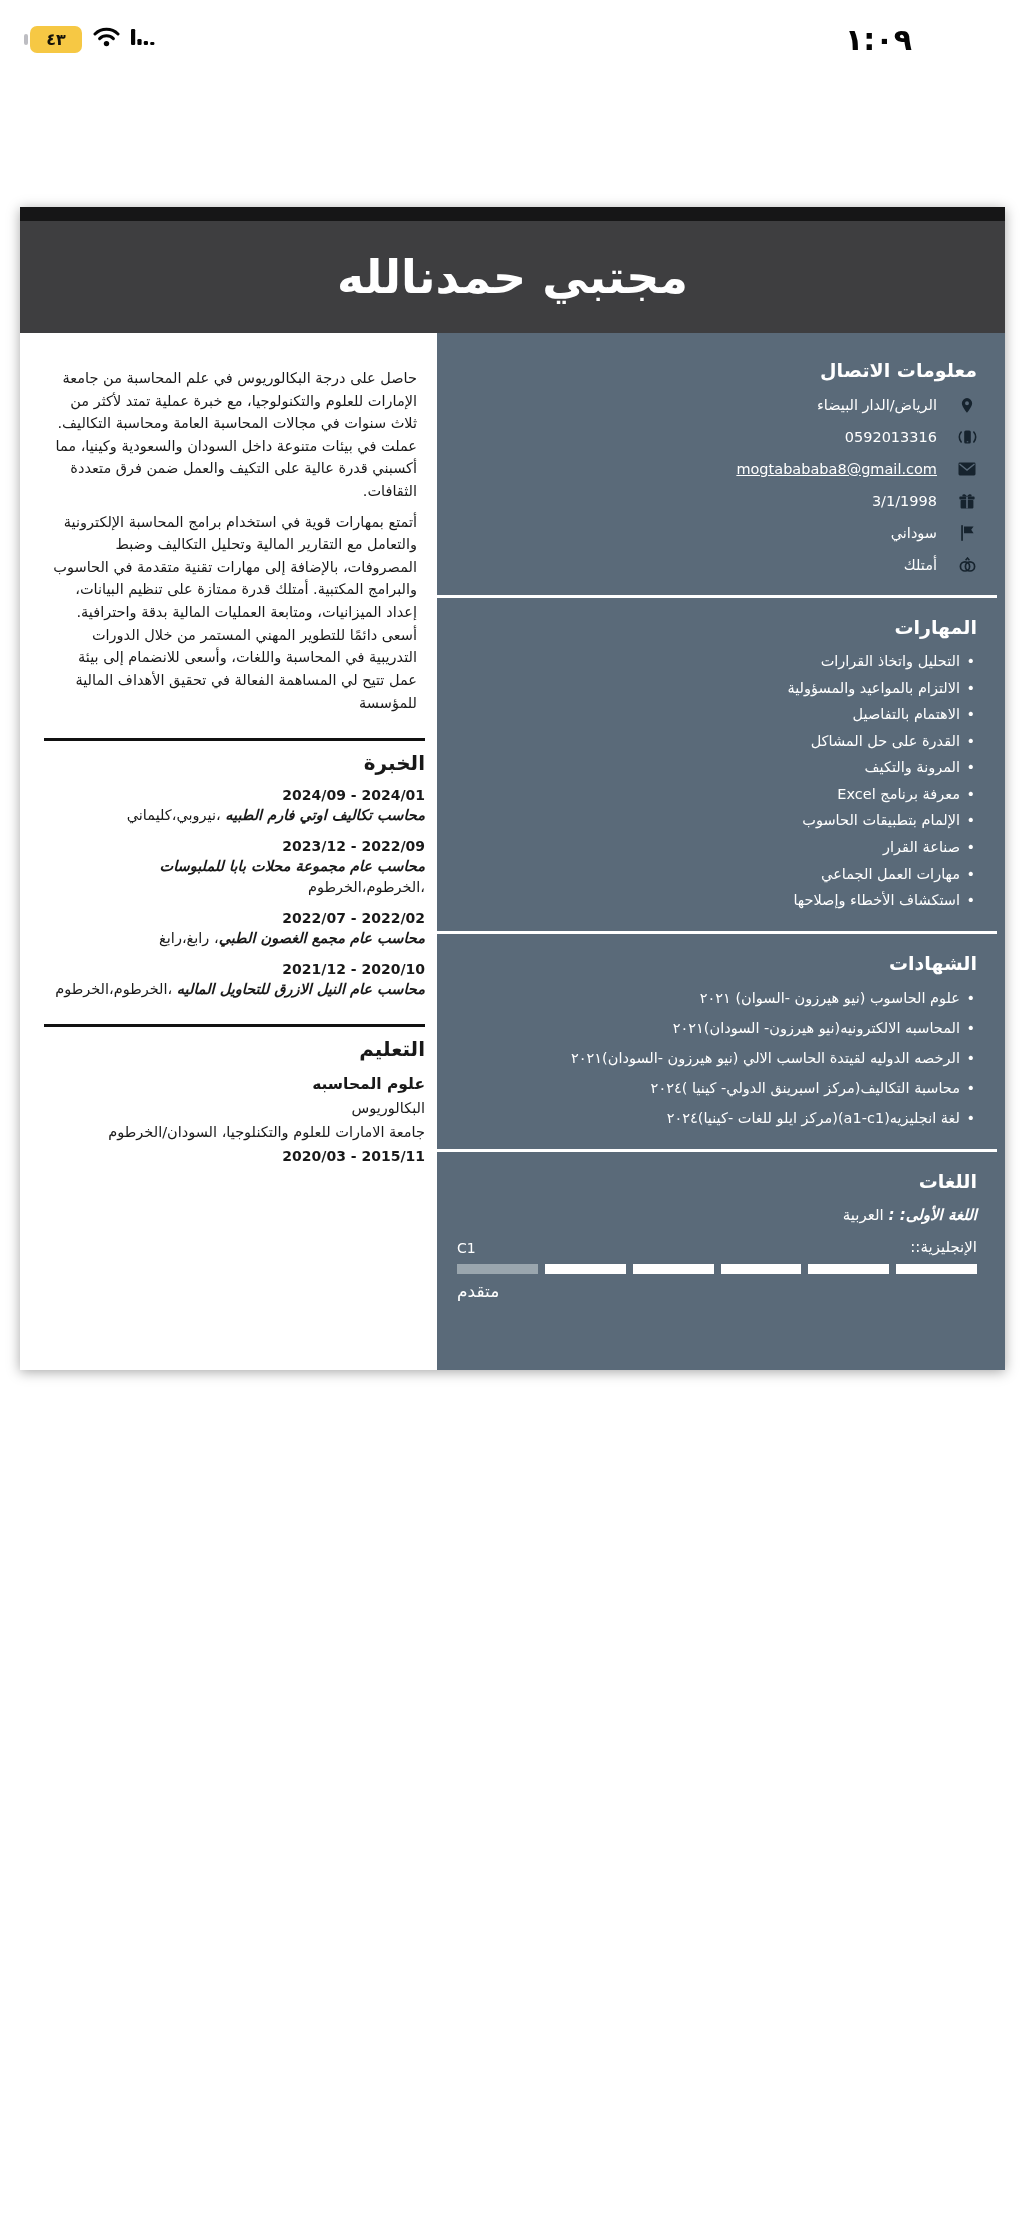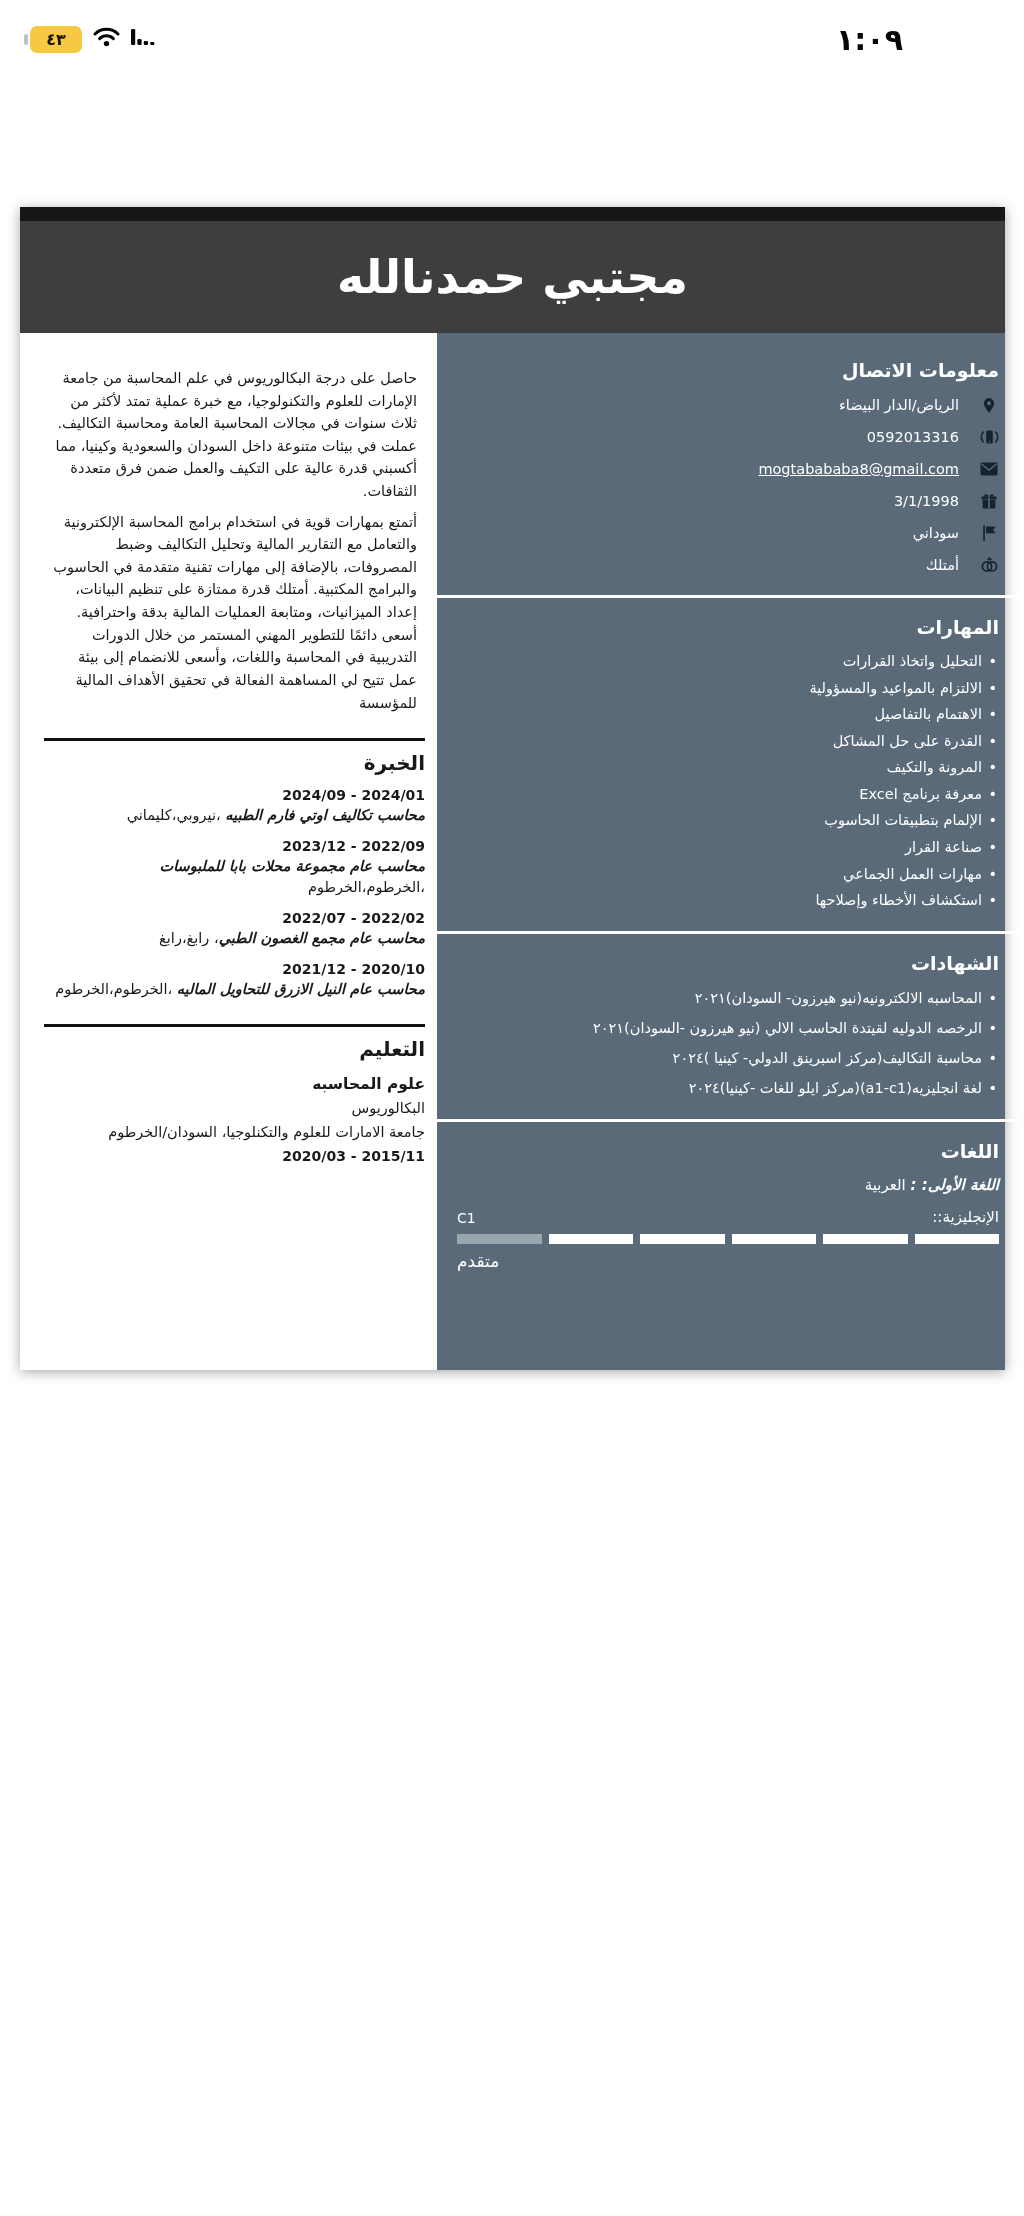--- a/index.html
+++ b/index.html
@@ -6,21 +6,21 @@
   html,body { margin:0; padding:0; }
   body {
     width:1024px; height:2216px; position:relative;
     background:#ffffff;
     font-family:"DejaVu Sans","Liberation Sans",sans-serif;
     color:#191919;
   }
 
   
   .status-bar {
-    position:absolute; top:16px; left:0; right:9px; height:46px;
+    position:absolute; top:16px; left:0; right:0; height:46px;
     display:flex; justify-content:space-between; align-items:center;
     padding:0 112px 0 30px;
   }
   .status-left { display:flex; align-items:center; gap:11px; }
   .battery {
     position:relative; width:52px; height:27px; background:#f6c844;
     border-radius:7px; display:flex; align-items:center; justify-content:center;
     font-size:16px; font-weight:700; color:#15130a;
   }
   .battery::before {
@@ -39,21 +39,21 @@
     height:112px; background:#3e3e40;
     display:flex; align-items:center; justify-content:center;
   }
   .page-header h1 { margin:0; color:#ffffff; font-size:46px; font-weight:700; }
 
   .page-body { display:flex; direction:rtl; min-height:1037px; }
 
   
   .sidebar {
     width:568px; background:#5a6a79; color:#ffffff;
-    padding:26px 6px 30px 20px; font-size:14.5px;
+    padding:26px 28px 30px 20px; font-size:14.5px;
   }
   .sidebar h2 { margin:0 0 14px; font-size:19px; font-weight:700; }
   .contact-row { display:flex; align-items:center; gap:20px; margin-bottom:12px; }
   .cicon { flex:0 0 20px; width:20px; height:20px; display:flex; align-items:center; justify-content:center; }
   .cicon svg { display:block; }
   .u-ltr { direction:ltr; unicode-bidi:isolate; display:inline-block; }
   .email-link { color:#ffffff; text-decoration:underline; }
   .sb-divider { height:3px; background:#ffffff; margin:20px -20px 18px; }
 
   .sb-list { list-style:none; margin:0; padding:0; }
@@ -206,20 +206,21 @@
           <li>مهارات العمل الجماعي</li>
           <li>استكشاف الأخطاء وإصلاحها</li>
         </ul>
       </section>
 
       <div class="sb-divider"></div>
 
       <section>
         <h2>الشهادات</h2>
         <ul class="sb-list certs">
+          <li>علوم الحاسوب (نيو هيرزون -السوان) ٢٠٢١</li>
           <li>المحاسبه الالكترونيه(نيو هيرزون- السودان)٢٠٢١</li>
           <li>الرخصه الدوليه لقيتدة الحاسب الالي (نيو هيرزون -السودان)٢٠٢١</li>
           <li>محاسبة التكاليف(مركز اسبرينق الدولي- كينيا )٢٠٢٤</li>
           <li>لغة انجليزيه(a1-c1)(مركز ايلو للغات -كينيا)٢٠٢٤</li>
         </ul>
       </section>
 
       <div class="sb-divider"></div>
 
       <section>

